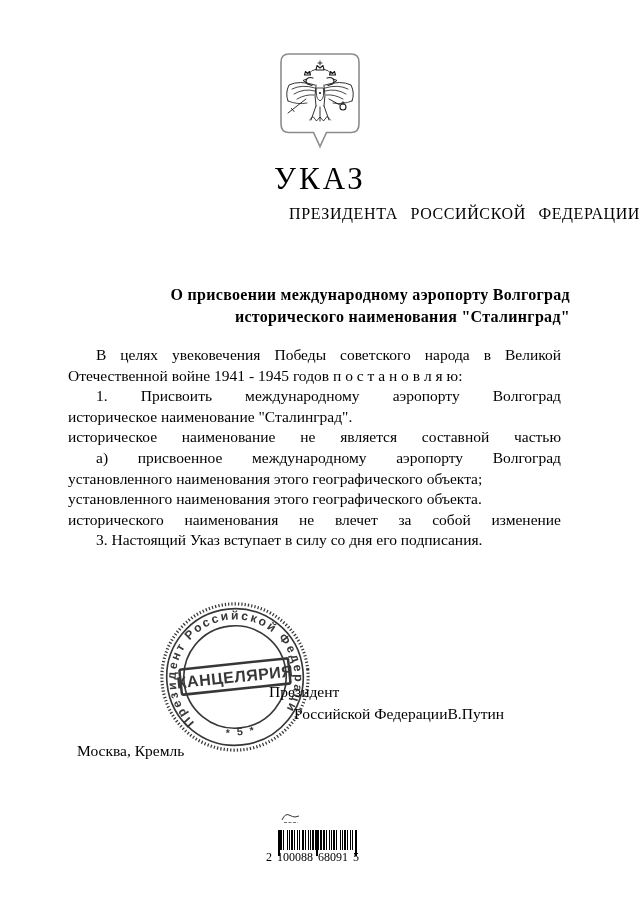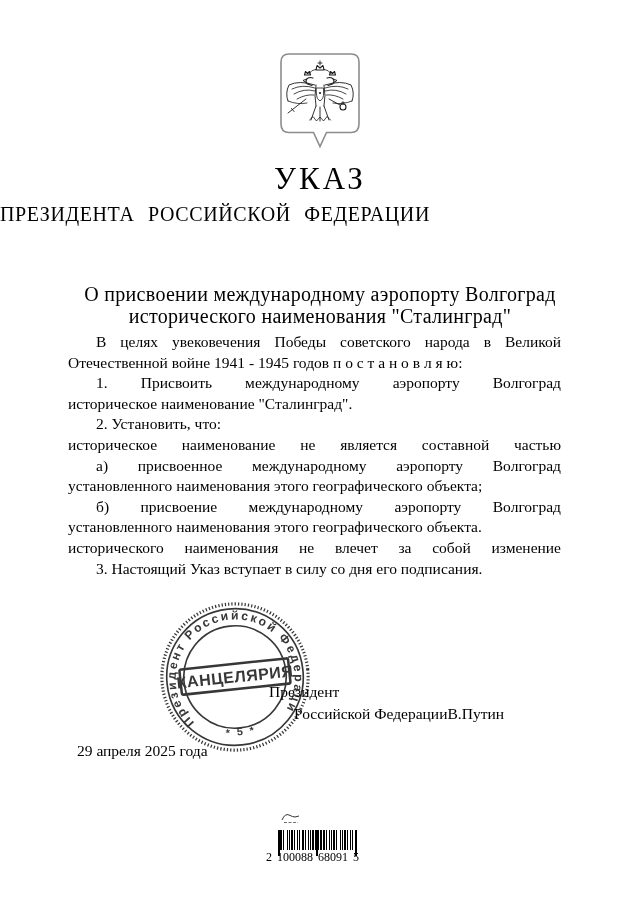--- a/index.html
+++ b/index.html
@@ -8,30 +8,30 @@
     font-family:"Liberation Serif",serif;color:#000;overflow:hidden;
   }
   
   .arms{position:absolute;left:280px;top:53px;width:80px;height:97px;}
   
   .doc-type{
     position:absolute;left:0;top:163px;width:640px;text-align:center;
     font-size:31px;letter-spacing:3px;line-height:32px;
   }
   .issuer{
-    position:absolute;left:0;top:204px;width:640px;text-align:left;
-    font-size:20px;letter-spacing:0.6px;word-spacing:8px;line-height:20px;
+    position:absolute;left:0;top:204px;width:640px;text-align:right;
+    font-size:16px;letter-spacing:0.6px;word-spacing:8px;line-height:20px;
   }
   .decree-title{
-    position:absolute;left:70px;top:284px;width:500px;text-align:center;
-    font-weight:normal;font-size:20px;line-height:21.5px;letter-spacing:0.3px;
+    position:absolute;left:70px;top:284px;width:500px;text-align:right;
+    font-weight:bold;font-size:16px;line-height:21.5px;letter-spacing:0.3px;
   }
   
   .body-text{
-    position:absolute;left:68px;top:332px;width:493px;
+    position:absolute;left:68px;top:345px;width:493px;
     font-size:15.5px;line-height:20.6px;
   }
   .ln{white-space:normal;}
   .ln.ind{text-indent:28px;}
   .ln.j{text-align:justify;text-align-last:justify;}
   
   .stamp{
     position:absolute;left:157px;top:599px;width:156px;height:156px;
     transform:rotate(-6deg);opacity:0.9;
   }
@@ -124,25 +124,23 @@
   <div class="decree-title">
     <div>О присвоении международному аэропорту Волгоград</div>
     <div>исторического наименования "Сталинград"</div>
   </div>
 
   <div class="body-text">
     <div class="ln ind j">В целях увековечения Победы советского народа в Великой</div>
     <div class="ln">Отечественной войне 1941 - 1945 годов  п о с т а н о в л я ю:</div>
     <div class="ln ind j">1. Присвоить международному аэропорту Волгоград</div>
     <div class="ln">историческое наименование "Сталинград".</div>
-    <div class="ln ind">2. Установить, что:</div>
     <div class="ln j">историческое наименование не является составной частью</div>
     <div class="ln ind j">а) присвоенное международному аэропорту Волгоград</div>
     <div class="ln">установленного наименования этого географического объекта;</div>
-    <div class="ln ind j">б) присвоение международному аэропорту Волгоград</div>
     <div class="ln">установленного наименования этого географического объекта.</div>
     <div class="ln j">исторического наименования не влечет за собой изменение</div>
     <div class="ln ind">3. Настоящий Указ вступает в силу со дня его подписания.</div>
   </div>
 
   <div class="stamp">
     <svg viewBox="0 0 160 160" aria-hidden="true">
       <g stroke="#222222" fill="none">
         <circle cx="80" cy="80" r="75" stroke-width="3.2" stroke-dasharray="1.3 2.1"></circle>
         <circle cx="80" cy="80" r="70" stroke-width="1.7"></circle>
@@ -162,21 +160,21 @@
 
   <div class="signature">
     <div class="sig-post-1">Президент</div>
     <div class="sig-line2">
       <span>Российской Федерации</span>
       <span>В.Путин</span>
     </div>
   </div>
 
   <div class="place-date">
-    <div>29 апреля 2025 года</div>
+    <div>Москва, Кремль</div>
   </div>
 
   <div class="mark">
     <svg viewBox="0 0 24 15" width="24" height="15" aria-hidden="true">
       <path d="M3,9 Q6,2 10,4 T16,6 L20,5" stroke="#333" stroke-width="1" fill="none"></path>
       <path d="M5,11.5 H19" stroke="#333" stroke-width="0.7" fill="none" stroke-dasharray="3 1.5"></path>
     </svg>
   </div>
 
   <div class="barcode">

